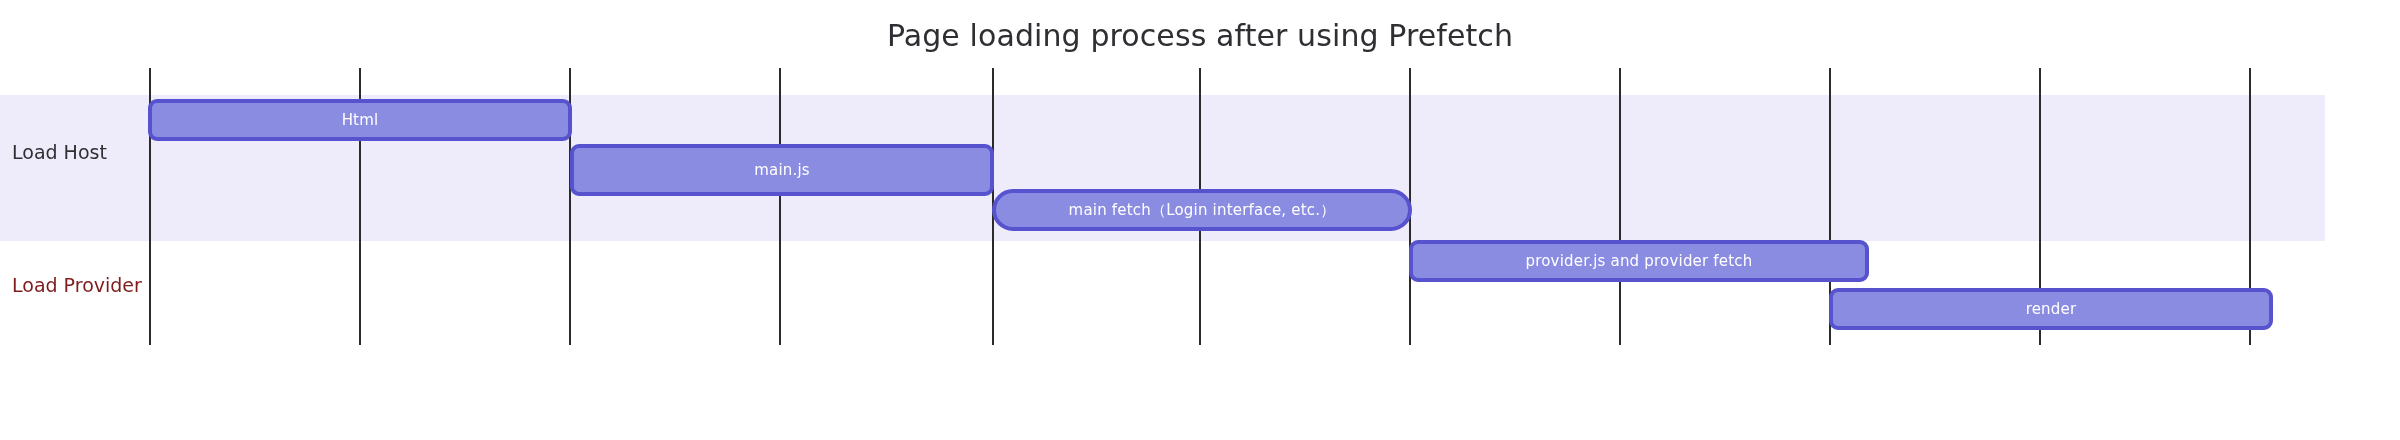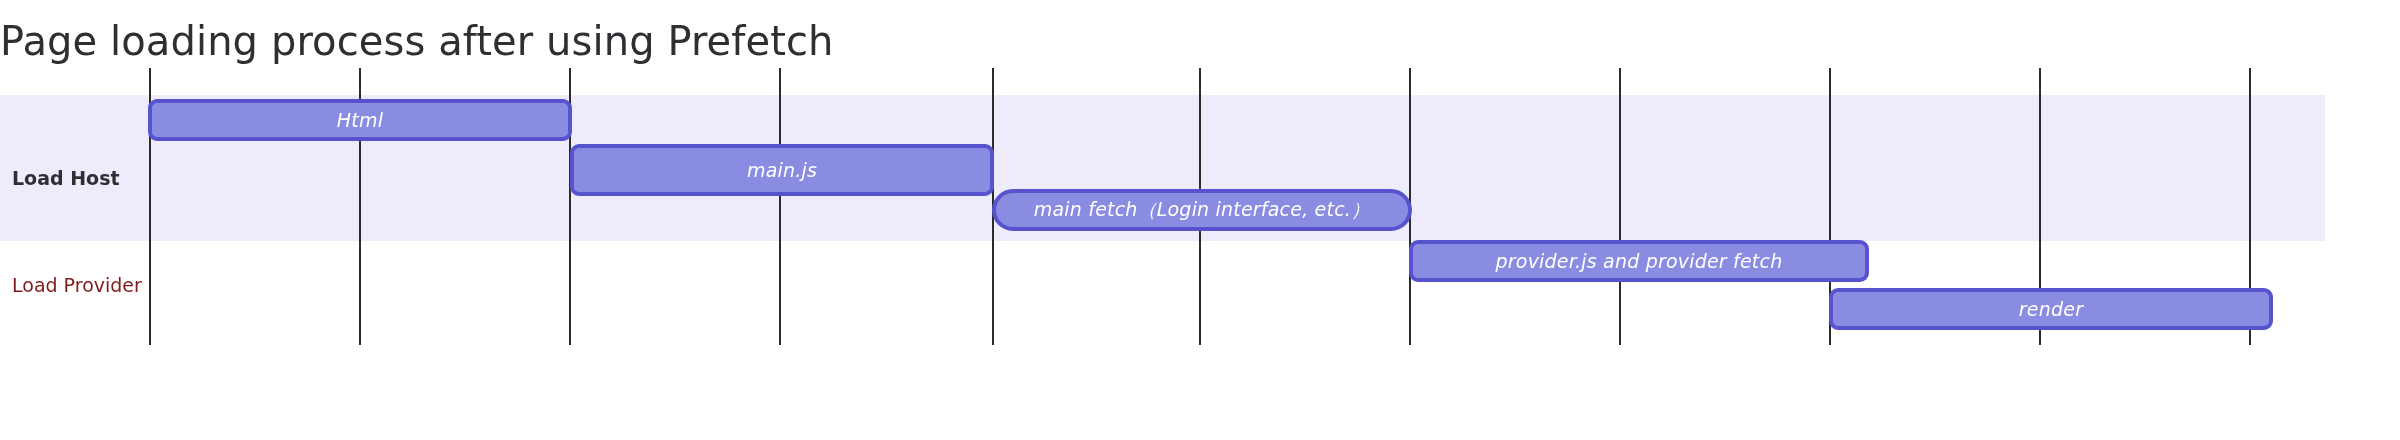--- a/index.html
+++ b/index.html
@@ -17,21 +17,22 @@
     width: 2400px;
     height: 440px;
     background: #ffffff;
     overflow: hidden;
   }
   #chart-title {
     position: absolute;
     left: 0;
     top: 18px;
     width: 2400px;
-    font-size: 40px;
+    text-align: center;
+    font-size: 30px;
     font-weight: 400;
     color: #2f2f33;
     letter-spacing: 0.1px;
     white-space: nowrap;
   }
   .row-band {
     position: absolute;
     background: #eeecfb;
   }
   .gridline {
@@ -50,26 +51,25 @@
     position: absolute;
     box-sizing: border-box;
     background: #8a8ce2;
     border: 4px solid #5753ce;
     border-radius: 9px;
     display: flex;
     align-items: center;
     justify-content: center;
   }
   .task-bar-label {
-    font-size: 19px;
+    font-size: 15px;
     color: #ffffff;
     white-space: nowrap;
     letter-spacing: 0.2px;
     padding: 0 6px;
-    font-style: italic;
   }
 </style>
 </head>
 <body>
 
 <div id="canvas">
 
   <div id="chart-title">Page loading process after using Prefetch</div>
 
   <div id="bands">
@@ -82,21 +82,21 @@
       <div class="gridline" style="left: 779px; top: 68px; height: 277px; background: rgb(43, 43, 43);"></div>
       <div class="gridline" style="left: 992px; top: 68px; height: 277px; background: rgb(43, 43, 43);"></div>
       <div class="gridline" style="left: 1199px; top: 68px; height: 277px; background: rgb(43, 43, 43);"></div>
       <div class="gridline" style="left: 1409px; top: 68px; height: 277px; background: rgb(43, 43, 43);"></div>
       <div class="gridline" style="left: 1619px; top: 68px; height: 277px; background: rgb(43, 43, 43);"></div>
       <div class="gridline" style="left: 1829px; top: 68px; height: 277px; background: rgb(43, 43, 43);"></div>
       <div class="gridline" style="left: 2039px; top: 68px; height: 277px; background: rgb(43, 43, 43);"></div>
       <div class="gridline" style="left: 2249px; top: 68px; height: 277px; background: rgb(43, 43, 43);"></div>
     </div>
   <div id="row-labels">
-      <div class="row-label" style="left: 12px; top: 178px; color: rgb(47, 47, 51); font-weight: bold;">Load Host</div>
+      <div class="row-label" style="left: 12px; top: 152px; color: rgb(47, 47, 51);">Load Host</div>
       <div class="row-label" style="left: 12px; top: 285px; color: #7f1d1d;">Load Provider</div>
     </div>
   <div id="bars">
       <div class="task-bar" style="left: 148px; top: 99px; width: 424px; height: 42px; background: rgb(138, 140, 226); border-color: rgb(87, 83, 206);">
         <span class="task-bar-label" style="color: rgb(255, 255, 255);">Html</span>
       </div>
       <div class="task-bar" style="left: 570px; top: 144px; width: 424px; height: 52px; background: rgb(138, 140, 226); border-color: rgb(87, 83, 206);">
         <span class="task-bar-label" style="color: rgb(255, 255, 255);">main.js</span>
       </div>
       <div class="task-bar" style="left: 992px; top: 189px; width: 420px; height: 42px; background: rgb(138, 140, 226); border-color: rgb(87, 83, 206); border-radius: 21px;">

